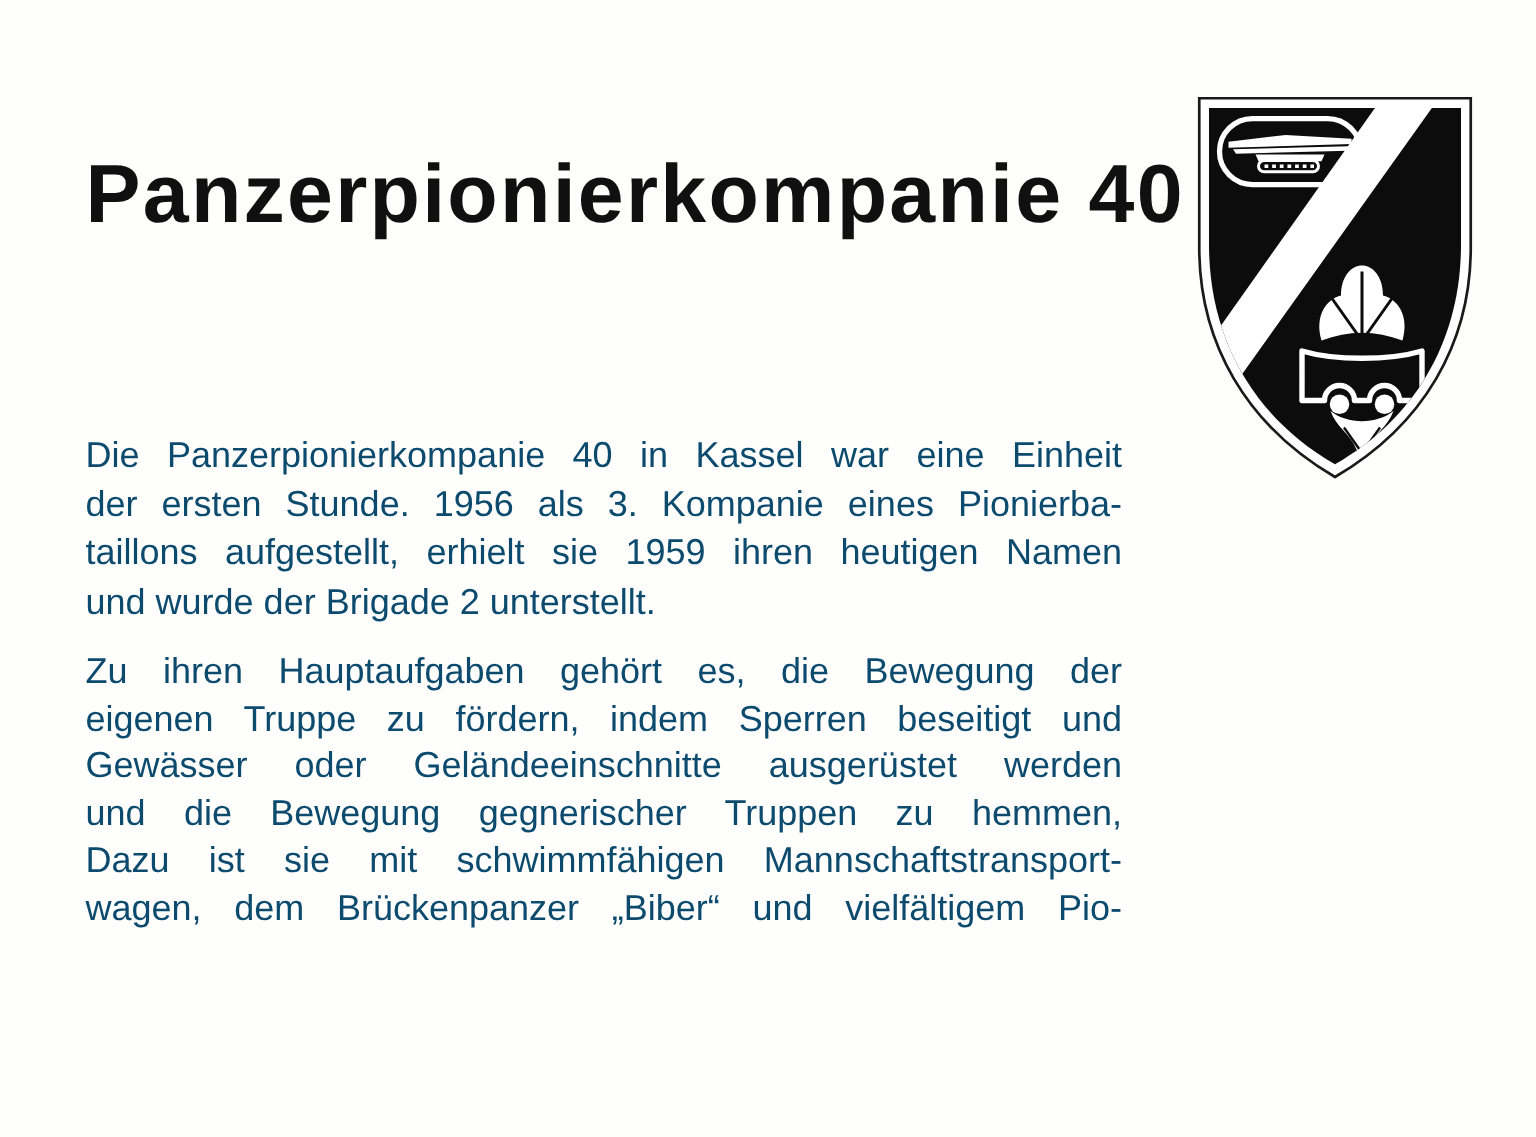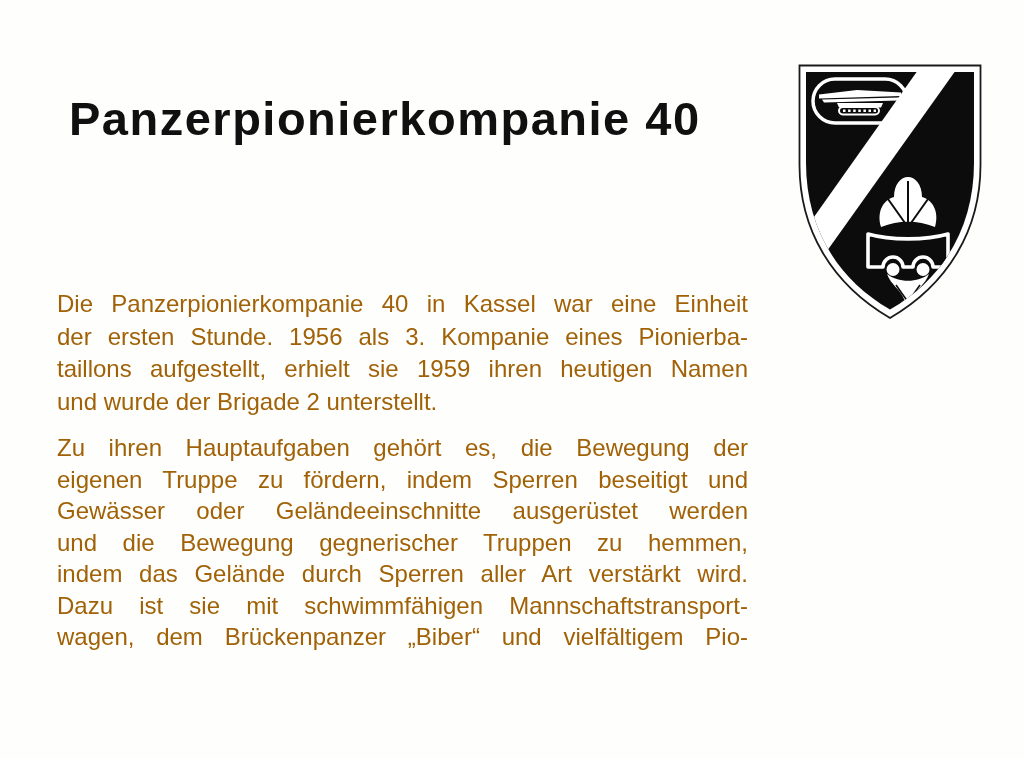--- a/index.html
+++ b/index.html
@@ -3,25 +3,25 @@
 <meta charset="utf-8">
 <style>
   html,body{margin:0;padding:0;}
   body{
     width:1024px;height:758px;position:relative;overflow:hidden;
     background:#fefefd;
     font-family:"Liberation Sans","DejaVu Sans",sans-serif;
   }
   .page{position:absolute;inset:0;background:#fefefd;}
   .title{
-    position:absolute;left:69px;top:62px;
-    font-size:47px;font-weight:bold;letter-spacing:1.5px;
+    position:absolute;left:57px;top:62px;
+    font-size:55px;font-weight:bold;letter-spacing:1.5px;
     color:#101010;white-space:nowrap;line-height:1.1;
   }
-  .para{position:absolute;left:57px;width:691px;color:#a16207;}
+  .para{position:absolute;left:57px;width:691px;color:#0c4a6e;}
   .para-1{top:288px;font-size:24px;line-height:32.5px;}
   .para-2{top:432px;font-size:24px;line-height:31.5px;}
   .jline{text-align:justify;text-align-last:justify;white-space:normal;}
   .jline.last{text-align-last:left;}
   .crest{position:absolute;left:797px;top:63px;width:186px;height:259px;}
   svg{display:block;}
 </style>
 </head>
 <body>
 
@@ -34,21 +34,20 @@
     <div class="jline">der ersten Stunde. 1956 als 3. Kompanie eines Pionierba-</div>
     <div class="jline">taillons aufgestellt, erhielt sie 1959 ihren heutigen Namen</div>
     <div class="jline last">und wurde der Brigade 2 unterstellt.</div>
   </div>
 
   <div class="para para-2">
     <div class="jline">Zu ihren Hauptaufgaben gehört es, die Bewegung der</div>
     <div class="jline">eigenen Truppe zu fördern, indem Sperren beseitigt und</div>
     <div class="jline">Gewässer oder Geländeeinschnitte ausgerüstet werden</div>
     <div class="jline">und die Bewegung gegnerischer Truppen zu hemmen,</div>
-    <div class="jline">indem das Gelände durch Sperren aller Art verstärkt wird.</div>
     <div class="jline">Dazu ist sie mit schwimmfähigen Mannschaftstransport-</div>
     <div class="jline">wagen, dem Brückenpanzer „Biber“ und vielfältigem Pio-</div>
   </div>
 
   <div class="crest">
     <svg width="186" height="259" viewBox="0 0 186 259">
       <defs>
         <clipPath id="innerClip">
           <path d="M 9 9 H 177 V 100 C 177 162 148 215 93 246.5 C 38 215 9 162 9 100 Z"></path>
         </clipPath>

